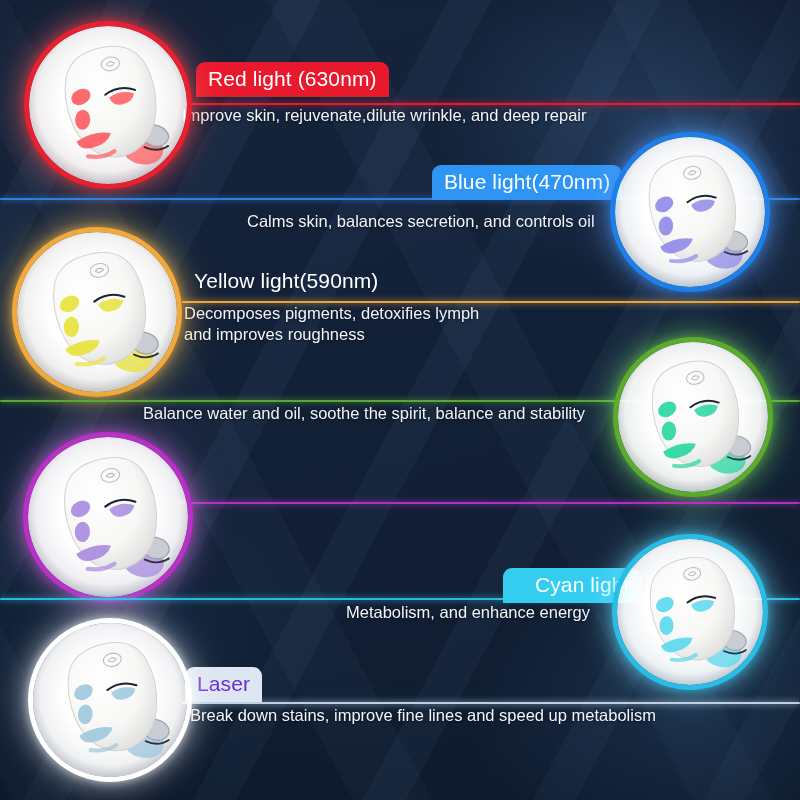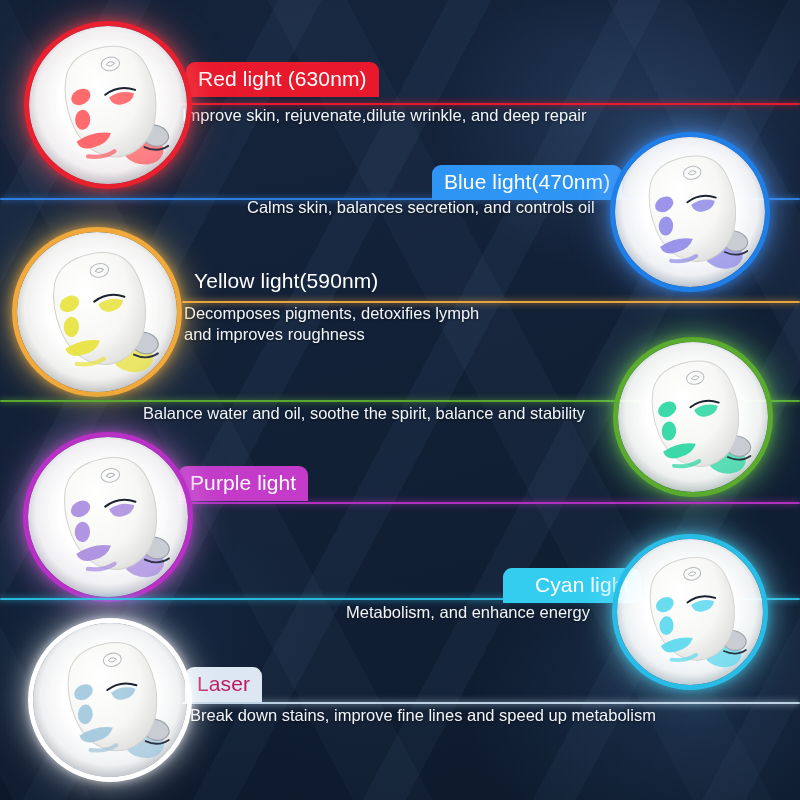--- a/index.html
+++ b/index.html
@@ -67,21 +67,21 @@
     position: absolute;
     display: inline-block;
     padding: 4px 12px 6px 12px;
     border-radius: 9px 9px 0 0;
     color: #ffffff;
     font-size: 21px;
     line-height: 25px;
     white-space: nowrap;
     letter-spacing: 0.1px;
   }
-  .badge.laser-badge { color: #be185d; }
+  .badge.laser-badge { color: #6d28d9; }
 
   
   .desc {
     position: absolute;
     color: #f2f6fa;
     font-size: 16.5px;
     line-height: 21px;
     white-space: pre-line;
     text-shadow: 0 1px 2px rgba(0,0,0,0.55);
   }
@@ -114,21 +114,21 @@
 </head>
 <body>
 
 <div id="stage">
   <div class="streaks"></div>
   <div class="streaks2"></div>
   <div class="vignette"></div>
   <div id="rows">
       <div class="row" style="top: 0px; height: 800px; pointer-events: none;">
         <div class="rule" style="left: 180px; top: 103px; width: 620px; background: rgb(232, 25, 44); box-shadow: rgb(232, 25, 44) 0px 0px 6px;"></div>
-        <div class="badge" style="left: 186px; top: 62px; background: rgb(232, 25, 44); pointer-events: auto;">Red light (630nm)</div>
+        <div class="badge" style="left: 196px; top: 62px; background: rgb(232, 25, 44); pointer-events: auto;">Red light (630nm)</div>
         <div class="desc" style="left: 182px; top: 105px;">Improve skin, rejuvenate,dilute wrinkle, and deep repair</div>
         <div class="circle" style="left: 24px; top: 21px; width: 168px; height: 168px; filter: drop-shadow(rgba(255, 106, 106, 0.333) 0px 0px 18px);">
           <div class="glow" style="box-shadow: rgba(255, 106, 106, 0.4) 0px 0px 26px 6px;"></div>
   <svg viewBox="0 0 200 200">
     <defs>
       <radialGradient id="sh-ff5a5f" cx="38%" cy="32%" r="75%">
         <stop offset="0%" stop-color="#ffffff"></stop>
         <stop offset="62%" stop-color="#f7f7f5"></stop>
         <stop offset="100%" stop-color="#dcdcda"></stop>
       </radialGradient>
@@ -162,21 +162,21 @@
 
       <path d="M58 150 q18 6 32 0" fill="none" stroke="#ff5a5f" stroke-width="5" stroke-linecap="round" opacity="0.7"></path>
     </g>
   </svg>
           <div class="ring" style="border: 5px solid rgb(232, 32, 47); box-shadow: rgba(232, 32, 47, 0.6) 0px 0px 10px;"></div>
         </div>
       </div>
       <div class="row" style="top: 0px; height: 800px; pointer-events: none;">
         <div class="rule" style="left: 0px; top: 198px; width: 800px; background: rgb(47, 127, 224); box-shadow: rgb(47, 127, 224) 0px 0px 6px;"></div>
         <div class="badge" style="left: 432px; top: 165px; background: rgb(47, 149, 245); pointer-events: auto;">Blue light(470nm)</div>
-        <div class="desc" style="left: 247px; top: 197px; text-align: center;">Calms skin, balances secretion, and controls oil</div>
+        <div class="desc" style="left: 247px; top: 211px; text-align: center;">Calms skin, balances secretion, and controls oil</div>
         <div class="circle" style="left: 610px; top: 132px; width: 160px; height: 160px; filter: drop-shadow(rgba(106, 168, 255, 0.333) 0px 0px 18px);">
           <div class="glow" style="box-shadow: rgba(106, 168, 255, 0.4) 0px 0px 26px 6px;"></div>
   <svg viewBox="0 0 200 200">
     <defs>
       <radialGradient id="sh-8f8ae8" cx="38%" cy="32%" r="75%">
         <stop offset="0%" stop-color="#ffffff"></stop>
         <stop offset="62%" stop-color="#f7f7f5"></stop>
         <stop offset="100%" stop-color="#dcdcda"></stop>
       </radialGradient>
     </defs>
@@ -302,21 +302,20 @@
       <path d="M48 130 q22 -9 42 -2 q-6 12 -24 13 q-16 1 -18 -11z" fill="#27d6a0" opacity="0.9"></path>
 
       <path d="M58 150 q18 6 32 0" fill="none" stroke="#27d6a0" stroke-width="5" stroke-linecap="round" opacity="0.7"></path>
     </g>
   </svg>
           <div class="ring" style="border: 5px solid rgb(90, 171, 46); box-shadow: rgba(90, 171, 46, 0.6) 0px 0px 10px;"></div>
         </div>
       </div>
       <div class="row" style="top: 0px; height: 800px; pointer-events: none;">
         <div class="rule" style="left: 178px; top: 502px; width: 622px; background: rgb(176, 48, 192); box-shadow: rgb(176, 48, 192) 0px 0px 6px;"></div>
-        <div class="badge" style="left: 178px; top: 466px; background: rgb(195, 59, 200); pointer-events: auto;">Purple light</div>
         <div class="circle" style="left: 23px; top: 432px; width: 170px; height: 170px; filter: drop-shadow(rgba(217, 143, 232, 0.333) 0px 0px 18px);">
           <div class="glow" style="box-shadow: rgba(217, 143, 232, 0.4) 0px 0px 26px 6px;"></div>
   <svg viewBox="0 0 200 200">
     <defs>
       <radialGradient id="sh-a78ae0" cx="38%" cy="32%" r="75%">
         <stop offset="0%" stop-color="#ffffff"></stop>
         <stop offset="62%" stop-color="#f7f7f5"></stop>
         <stop offset="100%" stop-color="#dcdcda"></stop>
       </radialGradient>
     </defs>

